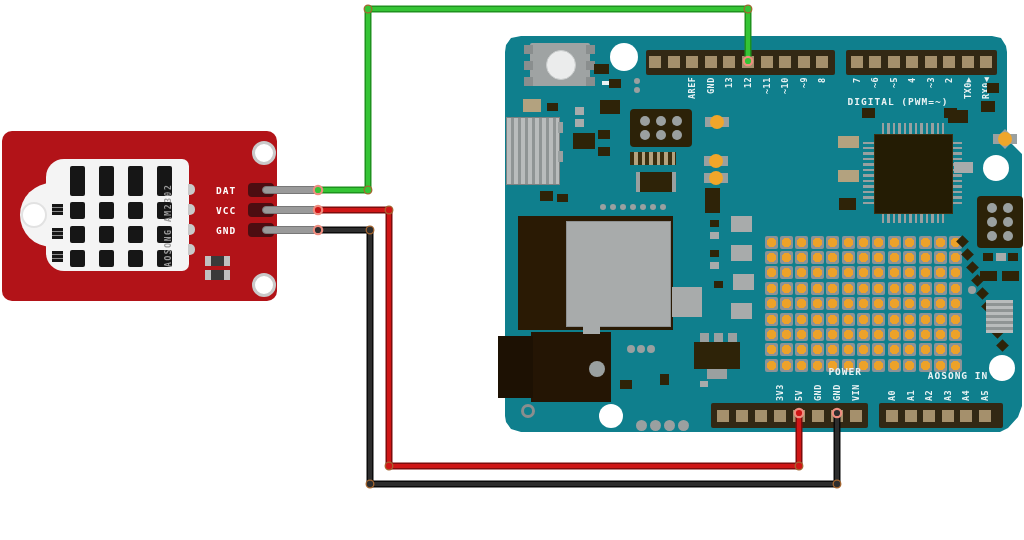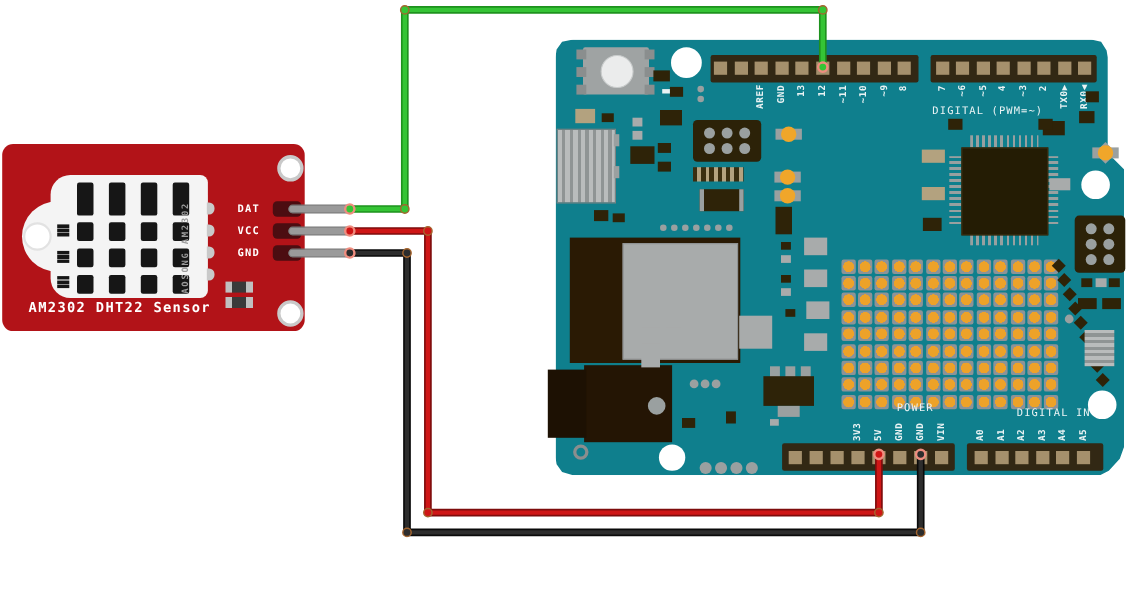--- a/index.html
+++ b/index.html
@@ -1,21 +1,21 @@
 <!DOCTYPE html>
 <html><head>
 <meta charset="utf-8">
 <style>
   html,body{margin:0;padding:0;background:#fff;}
   #stage{position:relative;width:1024px;height:540px;background:#ffffff;overflow:hidden;
          font-family:"DejaVu Sans Mono","Liberation Mono",monospace;}
   .abs{position:absolute;}
   .silk{color:#e9f3f4;font-weight:bold;font-size:8.5px;line-height:10px;height:10px;white-space:nowrap;letter-spacing:.5px;}
   .vlab{transform:rotate(-90deg);transform-origin:left bottom;}
-  .section-label{color:#e9f3f4;font-weight:normal;font-size:9.5px;letter-spacing:1px;white-space:nowrap;}
+  .section-label{color:#e9f3f4;font-weight:bold;font-size:9.5px;letter-spacing:1px;white-space:nowrap;}
   #arduino-board{left:505px;top:36px;width:517px;height:396px;background:#0f7f8d;
     clip-path:polygon(16px 0,487px 0,496px 2px,501px 10px,502px 16px,502px 103px,517px 118px,517px 370px,513px 381px,503px 392px,495px 396px,16px 396px,6px 393px,1px 386px,0 380px,0 16px,1px 9px,6px 2px);}
   #sensor-board{left:2px;top:131px;width:275px;height:170px;background:#b21318;border-radius:10px;}
   #sensor-body{left:44px;top:28px;width:143px;height:112px;background:#f4f4f4;border-radius:18px 7px 7px 18px;}
   #sensor-bump{left:18px;top:52px;width:64px;height:64px;background:#f4f4f4;border-radius:50%;}
   #sensor-hole{left:19px;top:71px;width:26px;height:26px;background:#ffffff;border:2px solid #e2e2e2;border-radius:50%;box-sizing:border-box;}
   .mount-hole{background:#ffffff;border-radius:50%;}
   #sensor-title{left:24px;top:141px;color:#ffffff;font-weight:bold;font-size:12.5px;letter-spacing:1.2px;white-space:nowrap;}
   #chip-label{color:#9c9c9c;font-weight:bold;font-size:8px;letter-spacing:1.6px;line-height:10px;height:10px;white-space:nowrap;}
   #fritzing-logo{left:892px;top:498px;color:#9b9b9b;font-family:"DejaVu Sans","Liberation Sans",sans-serif;
@@ -332,22 +332,22 @@
       <div class="abs" style="left: 663.5px; top: 419.5px; width: 11px; height: 11px; background: rgb(154, 160, 160); border-radius: 50%;"></div>
       <div class="abs" style="left: 677.5px; top: 419.5px; width: 11px; height: 11px; background: rgb(154, 160, 160); border-radius: 50%;"></div>
       <div class="abs" style="left: 634px; top: 78px; width: 6px; height: 6px; background: rgb(154, 160, 160); border-radius: 50%;"></div>
       <div class="abs" style="left: 634px; top: 87px; width: 6px; height: 6px; background: rgb(154, 160, 160); border-radius: 50%;"></div>
       <div class="abs" style="left: 589px; top: 361px; width: 16px; height: 16px; background: rgb(154, 160, 160); border-radius: 50%;"></div>
       <div class="abs" style="left: 968px; top: 286px; width: 8px; height: 8px; background: rgb(154, 160, 160); border-radius: 50%;"></div>
       <div class="abs" style="left: 521px; top: 404px; width: 14px; height: 14px; border: 3px solid rgb(138, 142, 142); border-radius: 50%; box-sizing: border-box; background: transparent;"></div>
     </div>
 
   <div class="abs section-label" style="left:838px;top:96px;width:120px;text-align:center;">DIGITAL (PWM=~)</div>
-  <div class="abs section-label" style="left:802px;top:366px;width:60px;text-align:center;">POWER</div>
-  <div class="abs section-label" style="left:907px;top:370px;width:102px;text-align:center;">DIGITAL IN</div>
+  <div class="abs section-label" style="left:802px;top:366px;width:60px;text-align:right;">POWER</div>
+  <div class="abs section-label" style="left:907px;top:370px;width:102px;text-align:center;">AOSONG IN</div>
 
   <div id="sensor-board" class="abs">
     <div id="sensor-bump" class="abs"></div>
     <div id="sensor-body" class="abs"></div>
     <div id="sensor-hole" class="abs"></div>
     <div id="sensor-decor" class="abs" style="left:0;top:0;width:275px;height:170px;">
         <div class="abs" style="left: 68px; top: 35px; width: 15px; height: 30px; background: rgb(22, 22, 22); border-radius: 2px;"></div>
         <div class="abs" style="left: 97px; top: 35px; width: 15px; height: 30px; background: rgb(22, 22, 22); border-radius: 2px;"></div>
         <div class="abs" style="left: 126px; top: 35px; width: 15px; height: 30px; background: rgb(22, 22, 22); border-radius: 2px;"></div>
         <div class="abs" style="left: 155px; top: 35px; width: 15px; height: 30px; background: rgb(22, 22, 22); border-radius: 2px;"></div>
@@ -368,21 +368,20 @@
         <div class="abs" style="left: 50px; top: 120px; width: 11px; height: 11px; background: repeating-linear-gradient(0deg, rgb(22, 22, 22) 0px, rgb(22, 22, 22) 3px, rgb(140, 140, 140) 3px, rgb(140, 140, 140) 4px);"></div>
         <div class="abs" style="left: 186px; top: 53px; width: 7px; height: 11px; background: rgb(201, 201, 201); border-radius: 0px 5px 5px 0px;"></div>
         <div class="abs" style="left: 186px; top: 73px; width: 7px; height: 11px; background: rgb(201, 201, 201); border-radius: 0px 5px 5px 0px;"></div>
         <div class="abs" style="left: 186px; top: 93px; width: 7px; height: 11px; background: rgb(201, 201, 201); border-radius: 0px 5px 5px 0px;"></div>
         <div class="abs" style="left: 186px; top: 113px; width: 7px; height: 11px; background: rgb(201, 201, 201); border-radius: 0px 5px 5px 0px;"></div>
         <div class="abs" style="left: 203px; top: 125px; width: 25px; height: 10px; background: linear-gradient(90deg, rgb(192, 192, 192) 0px, rgb(192, 192, 192) 6px, rgb(58, 58, 58) 6px, rgb(58, 58, 58) 19px, rgb(192, 192, 192) 19px);"></div>
         <div class="abs" style="left: 203px; top: 139px; width: 25px; height: 10px; background: linear-gradient(90deg, rgb(192, 192, 192) 0px, rgb(192, 192, 192) 6px, rgb(58, 58, 58) 6px, rgb(58, 58, 58) 19px, rgb(192, 192, 192) 19px);"></div>
       </div>
     <div class="abs mount-hole" style="left:250px;top:10px;width:18px;height:18px;border:3px solid #c9c9c9;box-sizing:content-box;"></div>
     <div class="abs mount-hole" style="left:250px;top:142px;width:18px;height:18px;border:3px solid #c9c9c9;box-sizing:content-box;"></div>
-    <div id="sensor-title" class="abs">AM2302 DHT22 Sensor</div>
     <div id="chip-label" class="abs vlab" style="left:172px;top:126px;">AOSONG AM2302</div>
   </div>
   <div id="sensor-pins" class="abs" style="left:0;top:0;width:1024px;height:540px;">
       <div class="abs" style="left: 248px; top: 183px; width: 26px; height: 14px; background: rgb(76, 13, 17); border-radius: 4px;"></div>
       <div class="abs" style="left: 262px; top: 186px; width: 58px; height: 8px; background: rgb(154, 154, 154); border: 1px solid rgb(120, 120, 120); border-radius: 4px; box-sizing: border-box;"></div>
       <div class="abs" style="left: 216px; top: 185px; color: rgb(255, 255, 255); font-weight: bold; font-size: 9.5px; letter-spacing: 1px; line-height: 11px;">DAT</div>
       <div class="abs" style="left: 248px; top: 203px; width: 26px; height: 14px; background: rgb(76, 13, 17); border-radius: 4px;"></div>
       <div class="abs" style="left: 262px; top: 206px; width: 58px; height: 8px; background: rgb(154, 154, 154); border: 1px solid rgb(120, 120, 120); border-radius: 4px; box-sizing: border-box;"></div>
       <div class="abs" style="left: 216px; top: 205px; color: rgb(255, 255, 255); font-weight: bold; font-size: 9.5px; letter-spacing: 1px; line-height: 11px;">VCC</div>
       <div class="abs" style="left: 248px; top: 223px; width: 26px; height: 14px; background: rgb(76, 13, 17); border-radius: 4px;"></div>

